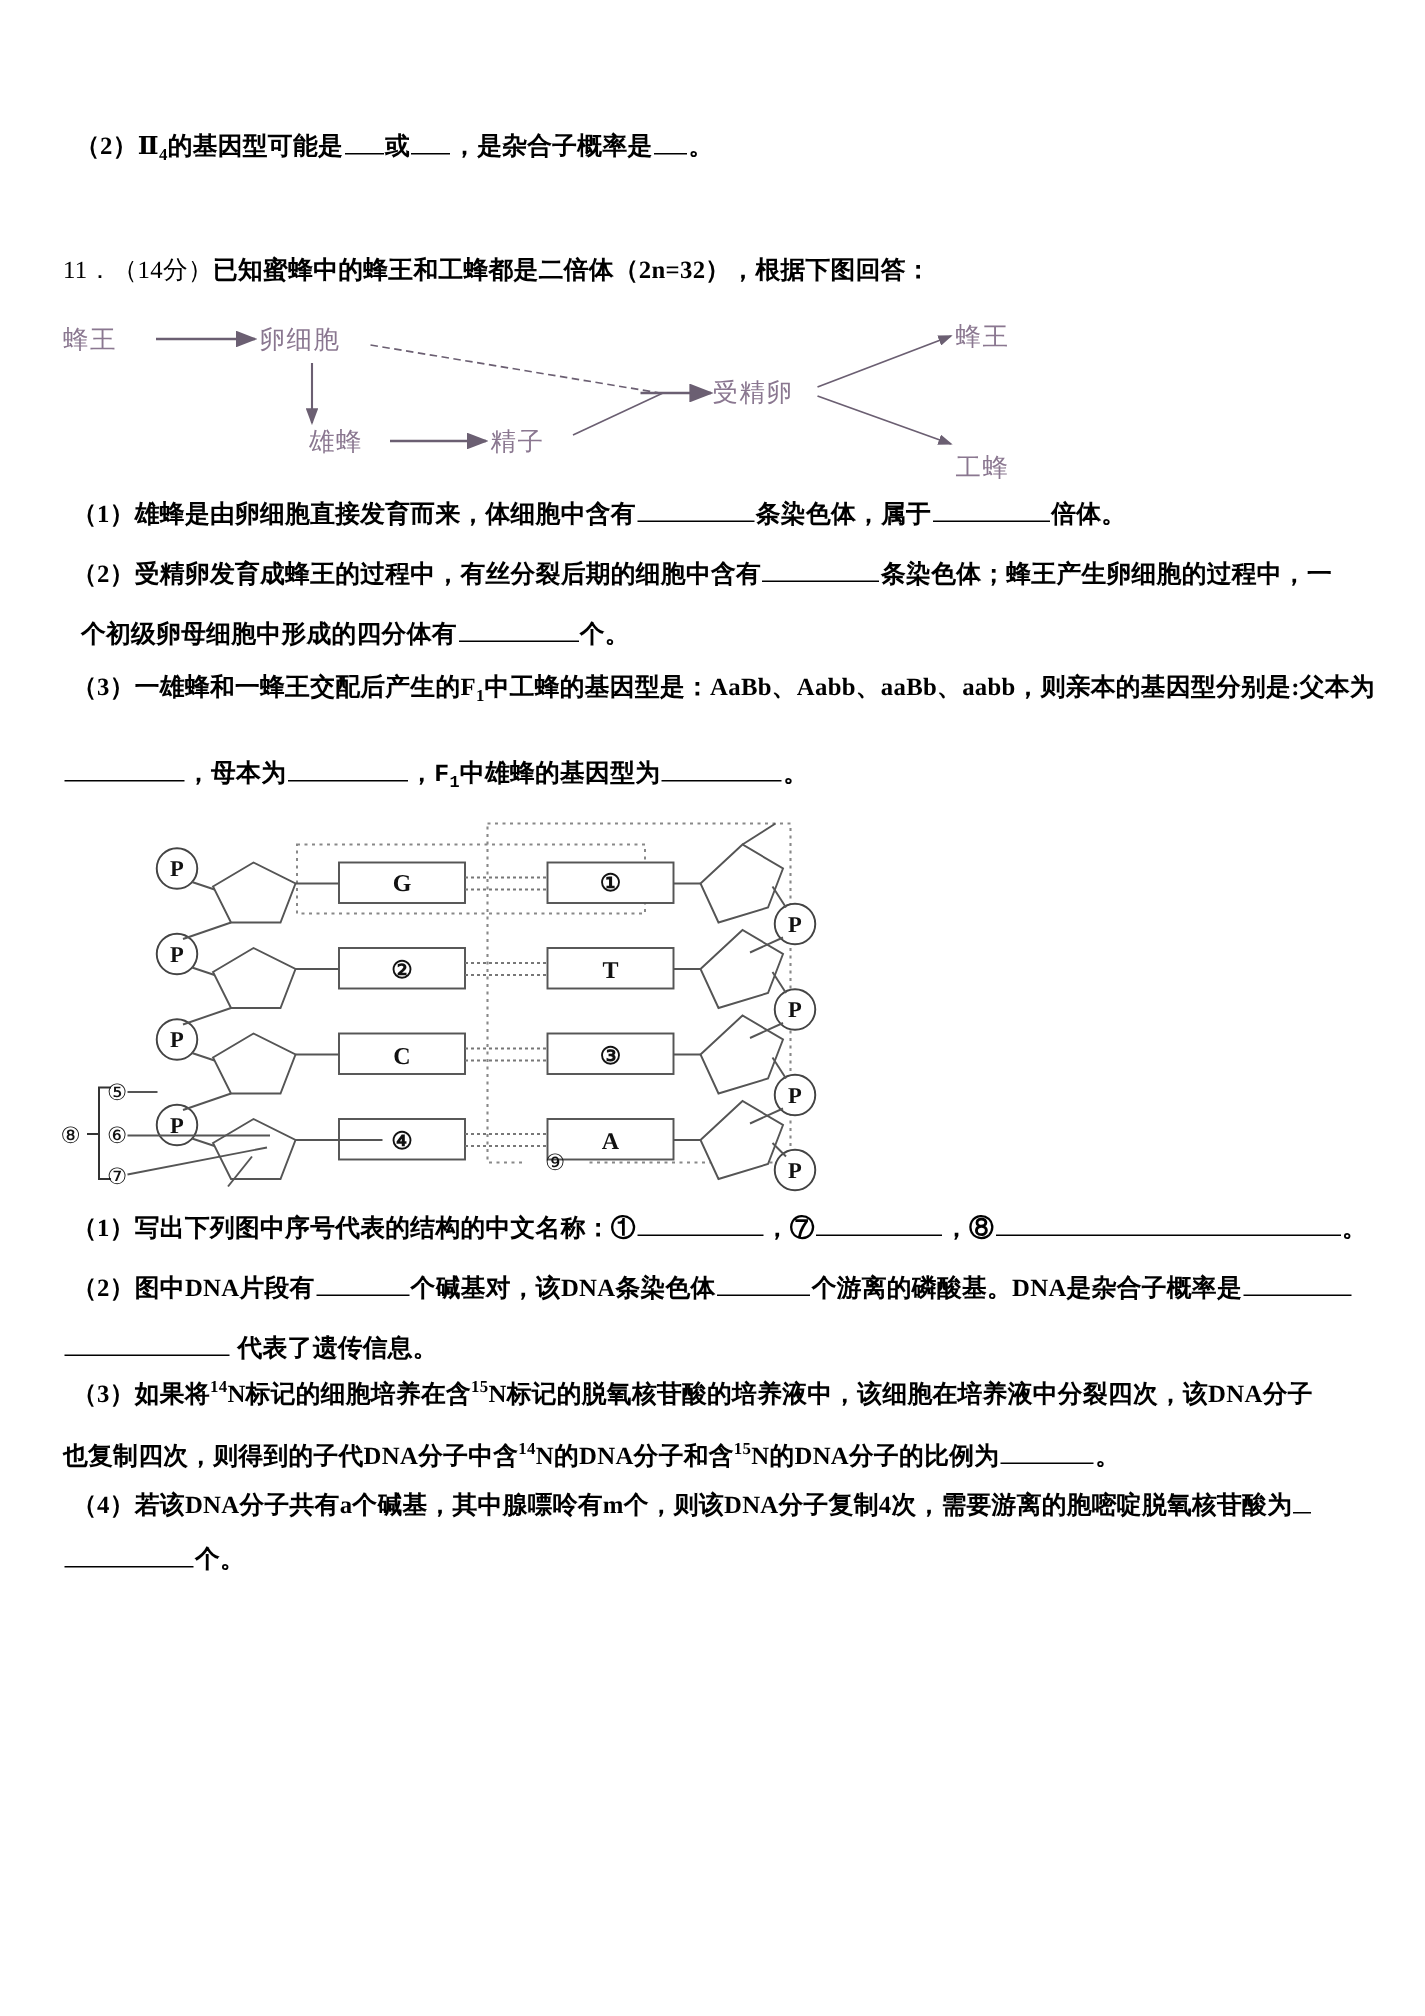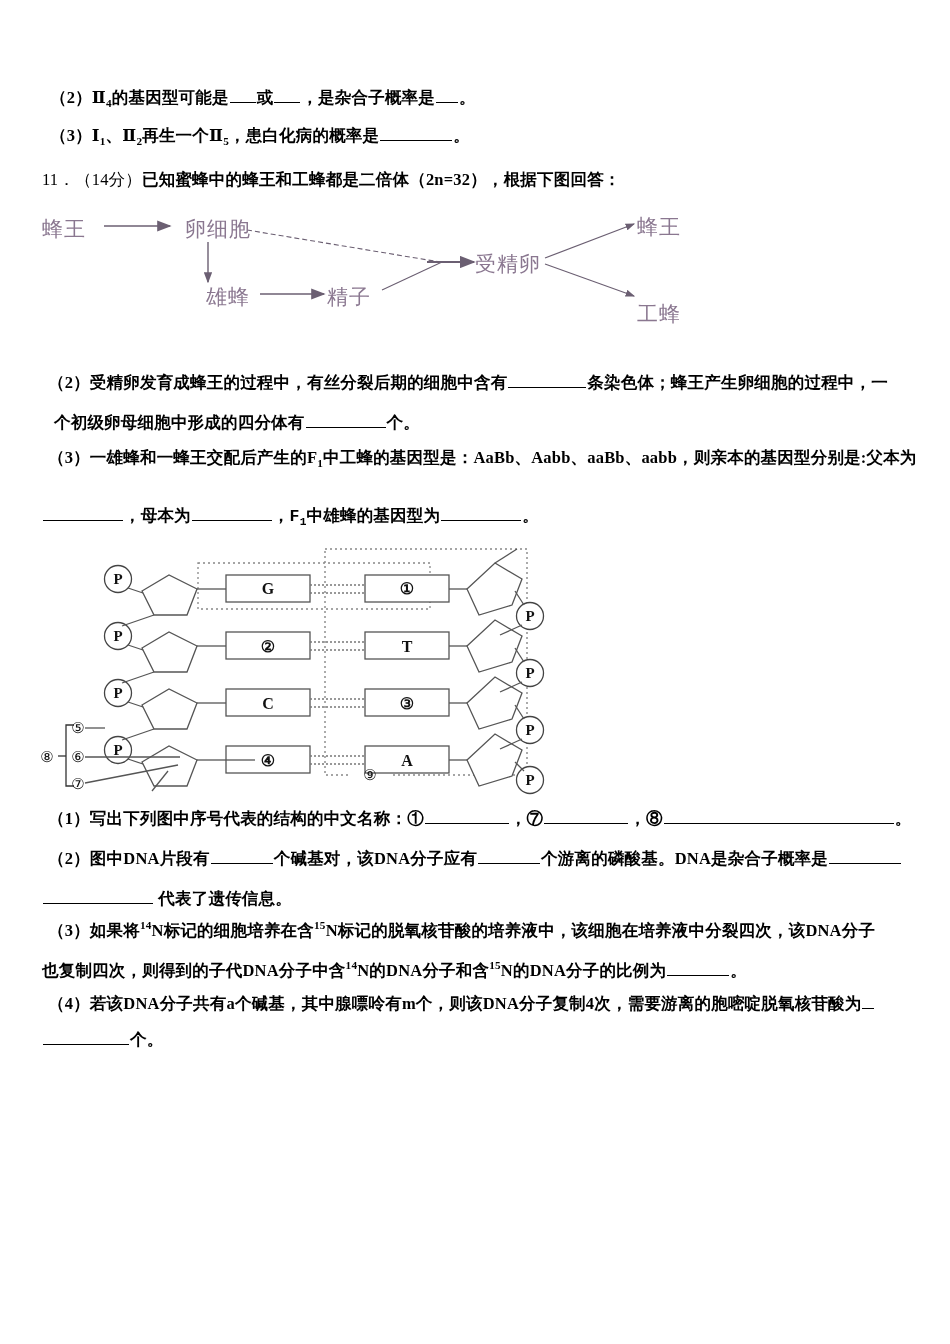--- a/index.html
+++ b/index.html
@@ -43,21 +43,21 @@
   
   #bee-diagram {
     position: absolute;
     left: 42px;
     top: 198px;
     width: 680px;
     height: 120px;
   }
   #bee-diagram .bee-label {
     position: absolute;
-    font-size: 21px;
+    font-size: 17px;
     font-family: "Liberation Serif", serif;
     color: #8a7790;
     white-space: nowrap;
     letter-spacing: 1px;
   }
   #bee-diagram svg { position: absolute; left: 0; top: 0; }
 
   
   #dna-diagram {
     position: absolute;
@@ -70,23 +70,20 @@
 </style>
 </head>
 <body>
 
 <div class="page">
 
   <div class="q-line" style="left:50px; top:86px;">
     <span>（2）</span><span>Ⅱ</span><span class="sub">4</span><span>的基因型可能是</span><span class="blank" style="width:26px"></span><span>或</span><span class="blank" style="width:26px"></span><span>，是杂合子概率是</span><span class="blank" style="width:22px"></span><span>。</span>
   </div>
 
-  <div class="q-line" style="left:50px; top:124px;">
-    <span>（3）</span><span>Ⅰ</span><span class="sub">1</span><span>、</span><span>Ⅱ</span><span class="sub">2</span><span>再生一个</span><span>Ⅱ</span><span class="sub">5</span><span>，患白化病的概率是</span><span class="blank" style="width:72px"></span><span>。</span>
-  </div>
 
   <div class="q-line" style="left:42px; top:170px;">
     <span class="num-prefix">11．</span><span class="num-prefix">（14分）</span><span>已知蜜蜂中的蜂王和工蜂都是二倍体（2n=32），根据下图回答：</span>
   </div>
 
   <div id="bee-diagram">
     <svg width="680" height="120" viewBox="0 0 680 120">
       <defs>
         <marker id="ah" markerWidth="9" markerHeight="7" refX="8" refY="3.5" orient="auto">
           <polygon points="0 0, 9 3.5, 0 7" fill="#6b5f72"></polygon>
@@ -106,28 +103,31 @@
 
       <line x1="340" y1="92" x2="400" y2="64" stroke="#6b5f72" stroke-width="1.1"></line>
 
       <line x1="385" y1="64" x2="432" y2="64" stroke="#6b5f72" stroke-width="1.8" marker-end="url(#ah)"></line>
 
       <line x1="503" y1="60" x2="592" y2="26" stroke="#6b5f72" stroke-width="1.2" marker-end="url(#ah2)"></line>
 
       <line x1="503" y1="66" x2="592" y2="98" stroke="#6b5f72" stroke-width="1.2" marker-end="url(#ah2)"></line>
     </svg>
     <span class="bee-label" style="left:0px; top:17px;">蜂王</span>
-    <span class="bee-label" style="left:143px; top:17px;">卵细胞</span>
+    <span class="bee-label" style="left:131px; top:17px;">卵细胞</span>
     <span class="bee-label" style="left:142px; top:85px;margin-left:22px;">雄蜂</span>
     <span class="bee-label" style="left:285px; top:85px;">精子</span>
     <span class="bee-label" style="left:433px; top:52px;">受精卵</span>
     <span class="bee-label" style="left:595px; top:15px;">蜂王</span>
     <span class="bee-label" style="left:595px; top:102px;">工蜂</span>
   </div>
 
+  <div class="q-line" style="left:48px; top:331px;">
+    <span>（1）</span><span>雄蜂是由卵细胞直接发育而来，体细胞中含有</span><span class="blank" style="width:78px"></span><span>条染色体，属于</span><span class="blank" style="width:78px"></span><span>倍体。</span>
+  </div>
 
   <div class="q-line" style="left:48px; top:371px;">
     <span>（2）</span><span>受精卵发育成蜂王的过程中，有丝分裂后期的细胞中含有</span><span class="blank" style="width:78px"></span><span>条染色体；蜂王产生卵细胞的过程中，一</span>
   </div>
   <div class="q-line" style="left:42px; top:411px;margin-left:12px;">
     <span>个初级卵母细胞中形成的四分体有</span><span class="blank" style="width:80px"></span><span>个。</span>
   </div>
 
   <div class="q-line" style="left:48px; top:448px;">
     <span>（3）</span><span>一雄蜂和一蜂王交配后产生的</span><span>F</span><span class="sub">1</span><span>中工蜂的基因型是：</span><span>AaBb、Aabb、aaBb、aabb</span><span>，则亲本的基因型分别是:父本为</span>
@@ -255,21 +255,21 @@
         <text x="340" y="237">⑨</text>
       </g>
     </svg>
   </div>
 
   <div class="q-line" style="left:48px; top:807px;">
     <span>（1）</span><span>写出下列图中序号代表的结构的中文名称：</span><span>①</span><span class="blank" style="width:84px"></span><span>，</span><span>⑦</span><span class="blank" style="width:84px"></span><span>，</span><span>⑧</span><span class="blank" style="width:230px"></span><span>。</span>
   </div>
 
   <div class="q-line" style="left:48px; top:847px;">
-    <span>（2）</span><span>图中</span><span>DNA</span><span>片段有</span><span class="blank" style="width:62px"></span><span>个碱基对，该</span><span>DNA</span><span>分子应有</span><span class="blank" style="width:62px"></span><span>个游离的磷酸基。</span><span>DNA</span><span>是杂合子概率是</span><span class="blank" style="width:72px"></span>
+    <span>（2）</span><span>图中</span><span>DNA</span><span>片段有</span><span class="blank" style="width:62px"></span><span>个碱基对，该</span><span>DNA</span><span>条染色体</span><span class="blank" style="width:62px"></span><span>个游离的磷酸基。</span><span>DNA</span><span>是杂合子概率是</span><span class="blank" style="width:72px"></span>
   </div>
   <div class="q-line" style="left:42px; top:887px;">
     <span class="blank" style="width:110px"></span>&nbsp;<span>代表了遗传信息。</span>
   </div>
 
   <div class="q-line" style="left:48px; top:919px;">
     <span>（3）</span><span>如果将</span><span class="sup">14</span><span>N</span><span>标记的细胞培养在含</span><span class="sup">15</span><span>N</span><span>标记的脱氧核苷酸的培养液中，该细胞在培养液中分裂四次，该</span><span>DNA</span><span>分子</span>
   </div>
   <div class="q-line" style="left:42px; top:959px;">
     <span>也复制四次，则得到的子代</span><span>DNA</span><span>分子中含</span><span class="sup">14</span><span>N</span><span>的</span><span>DNA</span><span>分子和含</span><span class="sup">15</span><span>N</span><span>的</span><span>DNA</span><span>分子的比例为</span><span class="blank" style="width:62px"></span><span>。</span>

